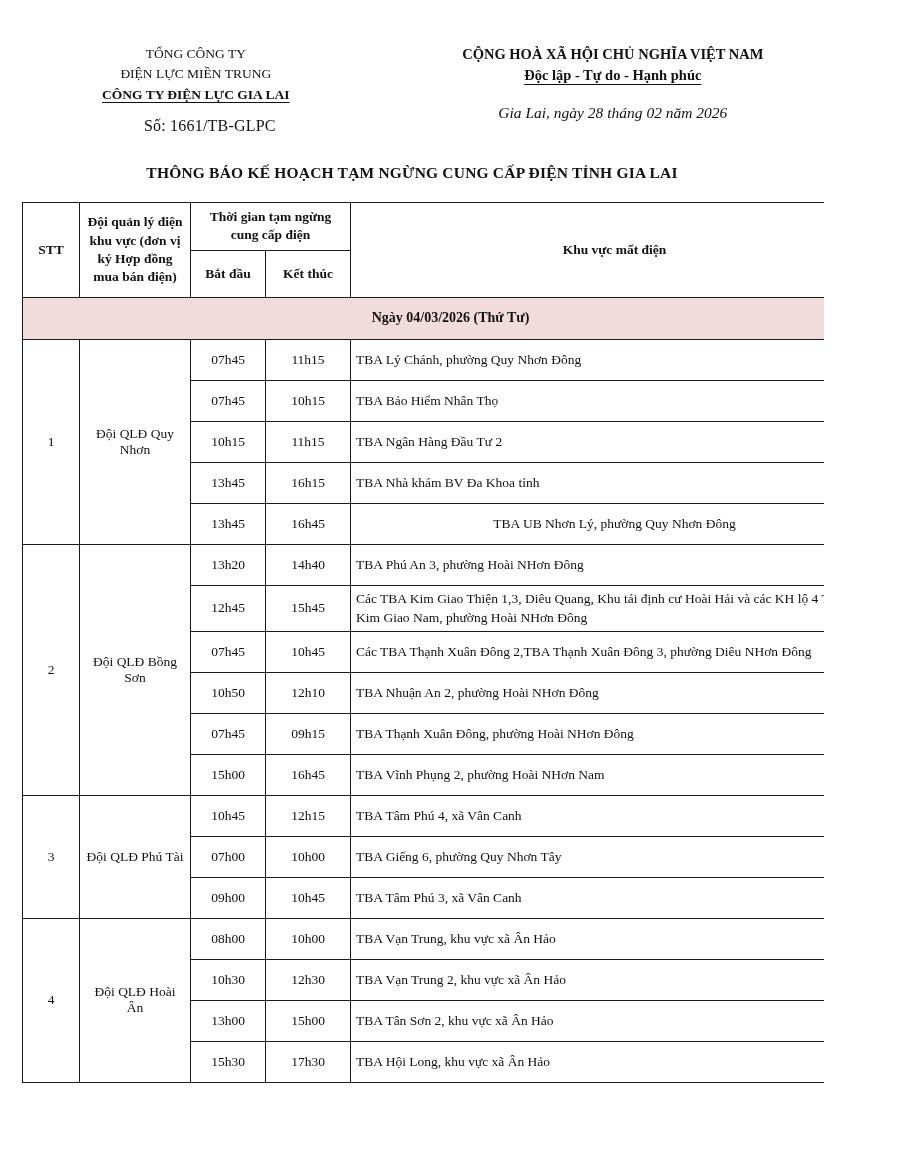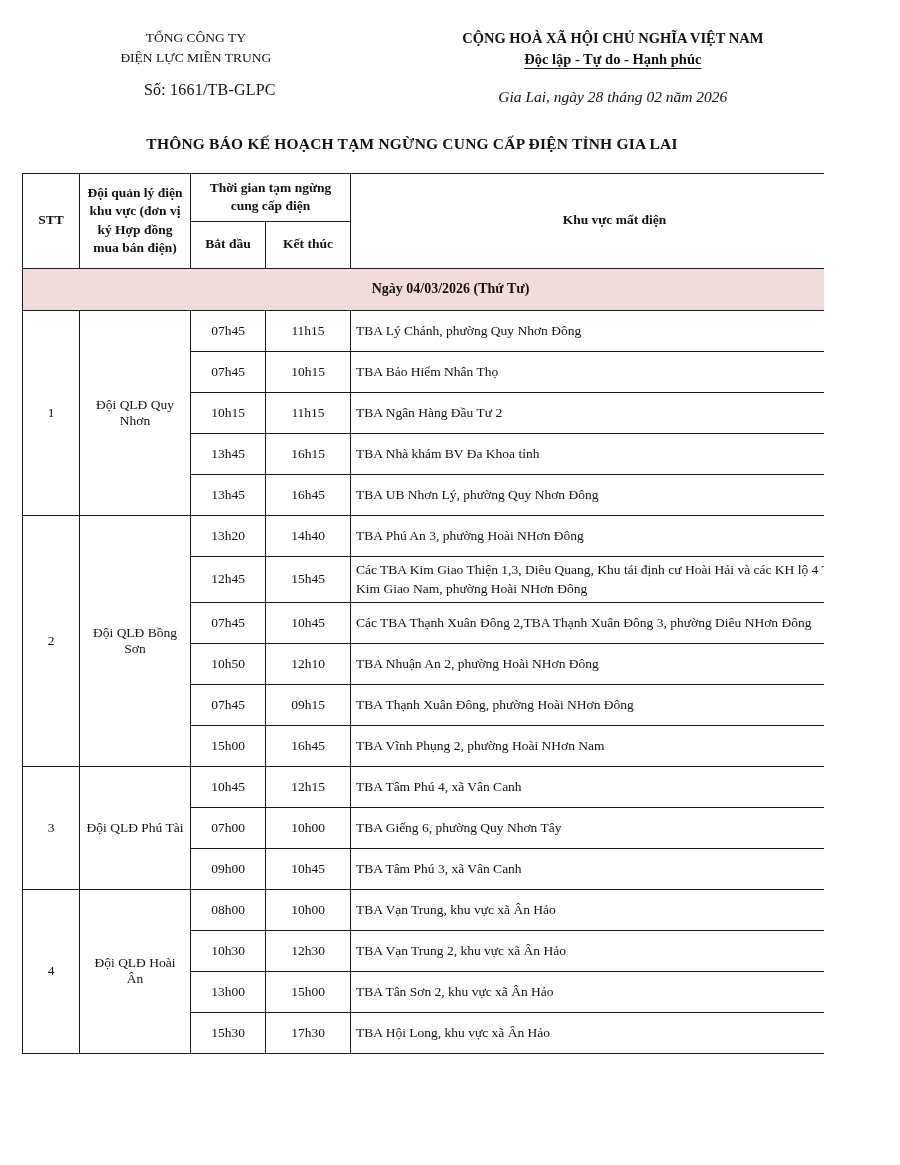--- a/index.html
+++ b/index.html
@@ -7,21 +7,21 @@
   body {
     font-family: "Liberation Serif", "DejaVu Serif", serif;
     color: #111111;
   }
   .page {
     position: relative;
     width: 824px;
     height: 1165px;
     background: #ffffff;
     overflow: hidden;
-    padding-top: 28px;
+    padding-top: 44px;
   }
   
   .letterhead {
     display: flex;
     align-items: flex-start;
   }
   .org-block {
     width: 300px;
     margin-left: 55px;
     text-align: center;
@@ -111,20 +111,21 @@
 </style>
 </head>
 <body>
 
 <div class="page">
 
   <div class="letterhead">
     <div class="org-block">
       <div class="org-line1">TỔNG CÔNG TY</div>
       <div class="org-line2">ĐIỆN LỰC MIỀN TRUNG</div>
+      <div class="org-line3">CÔNG TY ĐIỆN LỰC GIA LAI</div>
       <div class="doc-number">Số: 1661/TB-GLPC</div>
     </div>
     <div class="national-block">
       <div class="national-line1">CỘNG HOÀ XÃ HỘI CHỦ NGHĨA VIỆT NAM</div>
       <div class="national-line2">Độc lập - Tự do - Hạnh phúc</div>
       <div class="place-date">Gia Lai, ngày 28 tháng 02 năm 2026</div>
     </div>
   </div>
 
   <div class="title-block">
@@ -173,21 +174,21 @@
           <td class="area" style="border-color: rgb(26, 26, 26);">TBA Ngân Hàng Đầu Tư 2</td>
         </tr>
         <tr class="data-row">
           <td class="c" style="border-color: rgb(26, 26, 26);">13h45</td>
           <td class="c" style="border-color: rgb(26, 26, 26);">16h15</td>
           <td class="area" style="border-color: rgb(26, 26, 26);">TBA Nhà khám BV Đa Khoa tỉnh</td>
         </tr>
         <tr class="data-row">
           <td class="c" style="border-color: rgb(26, 26, 26);">13h45</td>
           <td class="c" style="border-color: rgb(26, 26, 26);">16h45</td>
-          <td class="area" style="border-color: rgb(26, 26, 26);">TBA UB Nhơn Lý, phường Quy Nhơn Đông</td>
+          <td class="area" style="border-color: rgb(26, 26, 26); text-align: center;">TBA UB Nhơn Lý, phường Quy Nhơn Đông</td>
         </tr>
         <tr class="data-row">
           <td rowspan="6" class="c" style="border-color: rgb(26, 26, 26);">2</td>
           <td rowspan="6" class="c" style="border-color: rgb(26, 26, 26);">Đội QLĐ Bồng Sơn</td>
           <td class="c" style="border-color: rgb(26, 26, 26);">13h20</td>
           <td class="c" style="border-color: rgb(26, 26, 26);">14h40</td>
           <td class="area" style="border-color: rgb(26, 26, 26);">TBA Phú An 3, phường Hoài NHơn Đông</td>
         </tr>
         <tr class="data-row">
           <td class="c" style="border-color: rgb(26, 26, 26);">12h45</td>

